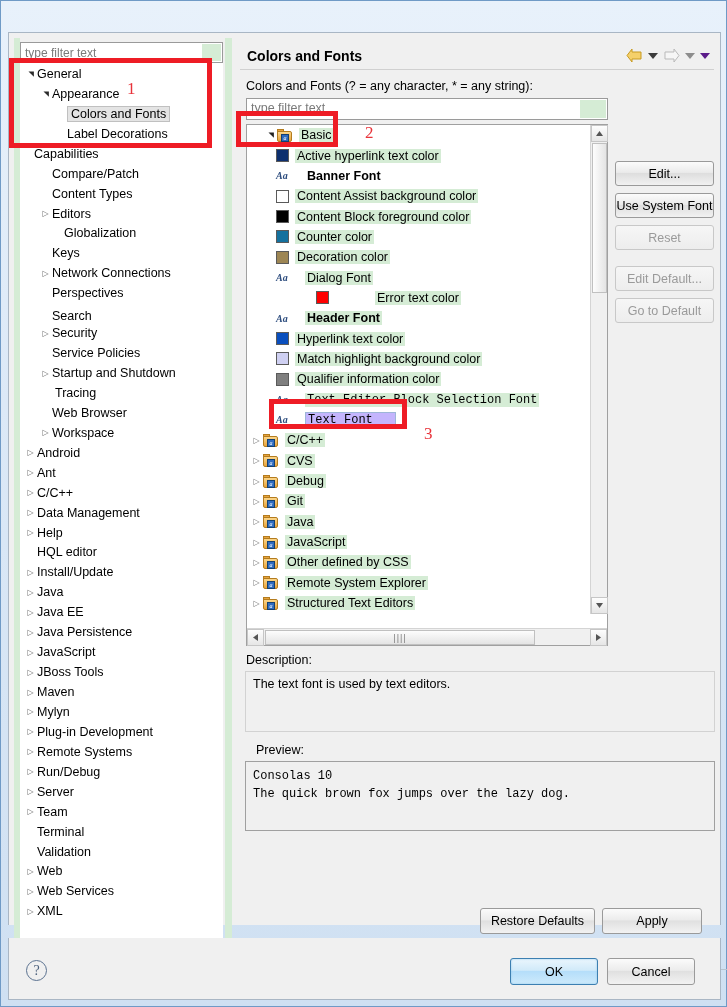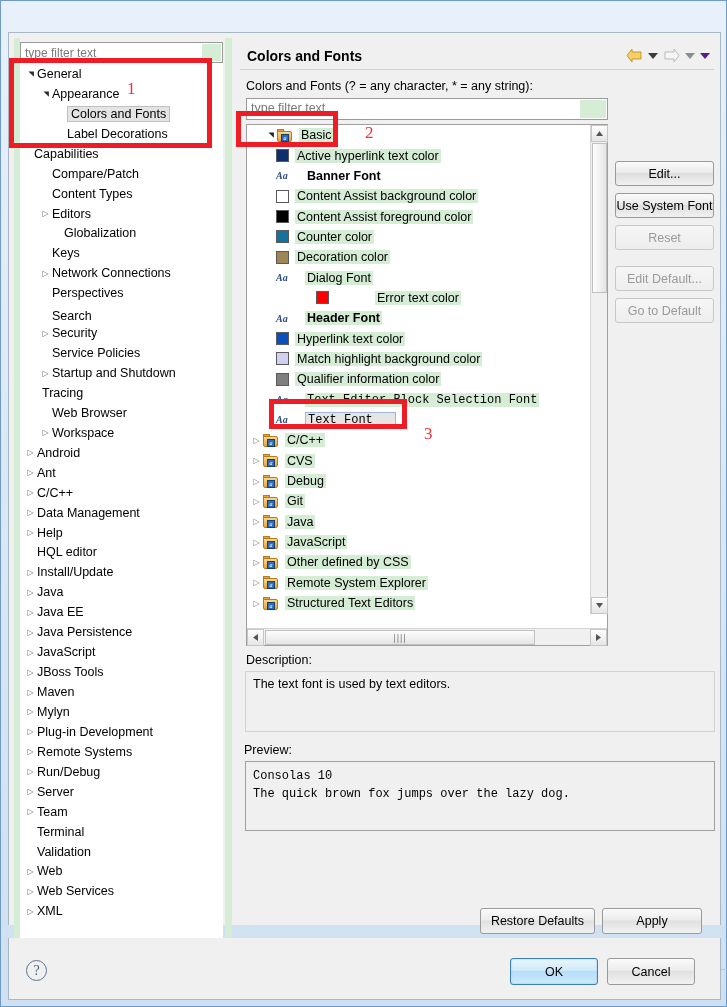--- a/index.html
+++ b/index.html
@@ -208,21 +208,21 @@
     position: absolute; left: 4px; top: 5px; width: 8px; height: 8px;
     background: #2f6bbf; border: 1px solid #14406f;
     color: #fff; font-size: 6px; line-height: 7px; text-align: center;
     font-style: italic; font-family: "Liberation Serif", serif;
   }
   .cf-label { color: #000000; padding: 0 2px; }
   .cf-label.hl { background: #d5ecd5; }
   .cf-label.bold { font-weight: bold; }
   .cf-label.mono { font-family: "Liberation Mono", monospace; font-size: 12px; }
   .cf-row.selected .cf-label {
-    background: #e5e5e5; border: 1px solid #9db6d8;
+    background: #c4b5fd; border: 1px solid #9db6d8;
     padding: 0 22px 0 2px;
   }
 
   
   #cf-vscroll {
     position: absolute; right: 0; top: 0; width: 17px; height: 489px;
     background: #f0f0f0; border-left: 1px solid #d4d4d4;
   }
   .sb-btn {
     width: 17px; height: 17px;
@@ -263,21 +263,21 @@
     background: linear-gradient(180deg,#f6f6f6,#ededed); }
   .side-btn.gap { margin-top: 16px; }
 
   
   #desc-label { position: absolute; left: 6px; top: 615px; font-size: 12.5px; }
   #desc-box {
     position: absolute; left: 5px; top: 633px; width: 470px; height: 61px;
     background: #f0f0f0; border: 1px solid #d2d2d2;
     padding: 5px 7px; font-size: 12.5px; color: #000;
   }
-  #prev-label { position: absolute; left: 4px; top: 705px; font-size: 12.5px; }
+  #prev-label { position: absolute; left: 16px; top: 705px; font-size: 12.5px; }
   #prev-box {
     position: absolute; left: 5px; top: 723px; width: 470px; height: 70px;
     background: #f0f0f0; border: 1px solid #a0a0a0;
     padding: 5px 7px;
     font-family: "Liberation Mono", monospace; font-size: 12px;
     line-height: 18px; color: #000;
     white-space: pre;
   }
 
   
@@ -413,21 +413,21 @@
               <span class="tnode-label">Security</span>
             </div>
             <div class="tnode" style="padding-left: 18px;">
               <span class="tw-arrow"></span>
               <span class="tnode-label">Service Policies</span>
             </div>
             <div class="tnode" style="padding-left: 18px;">
               <span class="tw-arrow">▷</span>
               <span class="tnode-label">Startup and Shutdown</span>
             </div>
-            <div class="tnode" style="padding-left: 8px;">
+            <div class="tnode" style="padding-left: 21px;">
               <span class="tw-arrow"></span>
               <span class="tnode-label">Tracing</span>
             </div>
             <div class="tnode" style="padding-left: 18px;">
               <span class="tw-arrow"></span>
               <span class="tnode-label">Web Browser</span>
             </div>
             <div class="tnode" style="padding-left: 18px;">
               <span class="tw-arrow">▷</span>
               <span class="tnode-label">Workspace</span>
@@ -578,21 +578,21 @@
                 <span class="cf-label bold">Banner Font</span>
               </div>
               <div class="cf-row" style="padding-left: 16px;">
                 <span class="cf-arrow"></span>
                 <span class="swatch" style="background: rgb(255, 255, 255);"></span>
                 <span class="cf-label hl">Content Assist background color</span>
               </div>
               <div class="cf-row" style="padding-left: 16px;">
                 <span class="cf-arrow"></span>
                 <span class="swatch" style="background: rgb(0, 0, 0);"></span>
-                <span class="cf-label hl">Content Assist foreground color</span>
+                <span class="cf-label hl">Content Block foreground color</span>
               </div>
               <div class="cf-row" style="padding-left: 16px;">
                 <span class="cf-arrow"></span>
                 <span class="swatch" style="background: rgb(21, 113, 158);"></span>
                 <span class="cf-label hl">Counter color</span>
               </div>
               <div class="cf-row" style="padding-left: 16px;">
                 <span class="cf-arrow"></span>
                 <span class="swatch" style="background: rgb(157, 134, 84);"></span>
                 <span class="cf-label hl">Decoration color</span>

